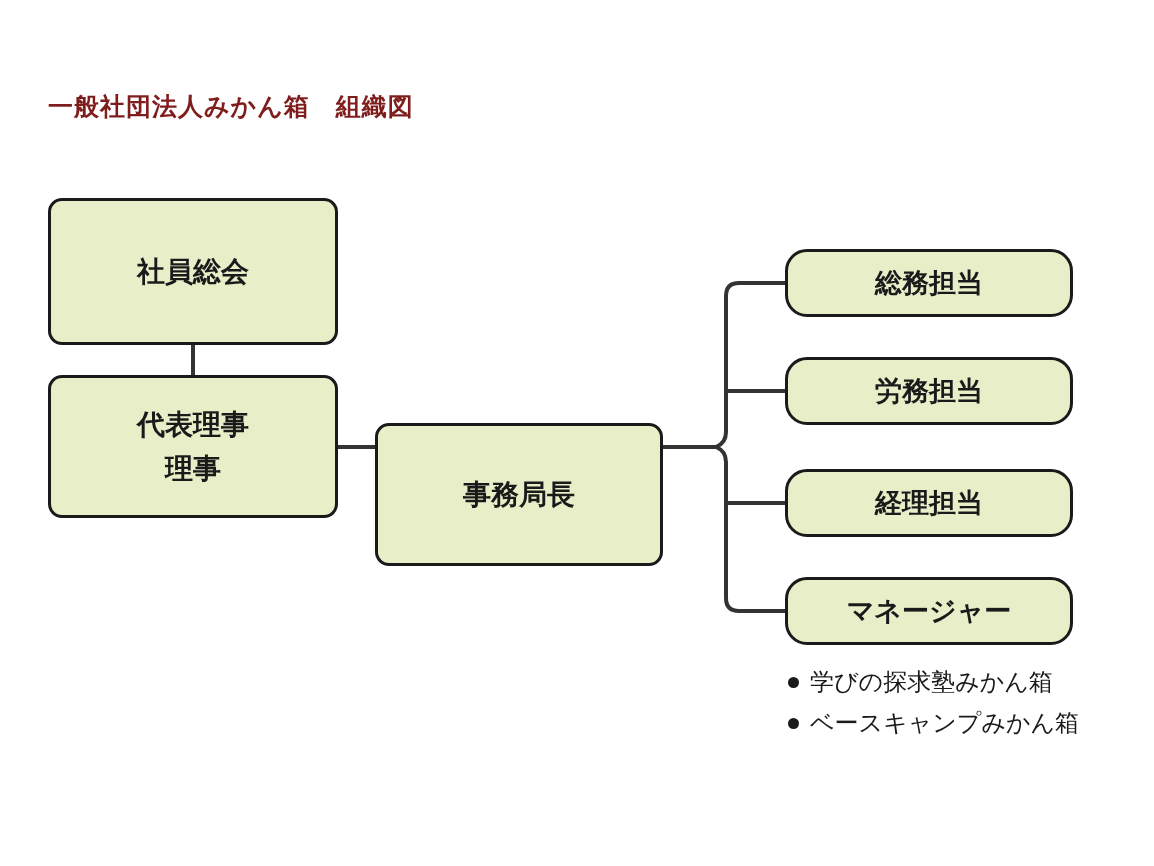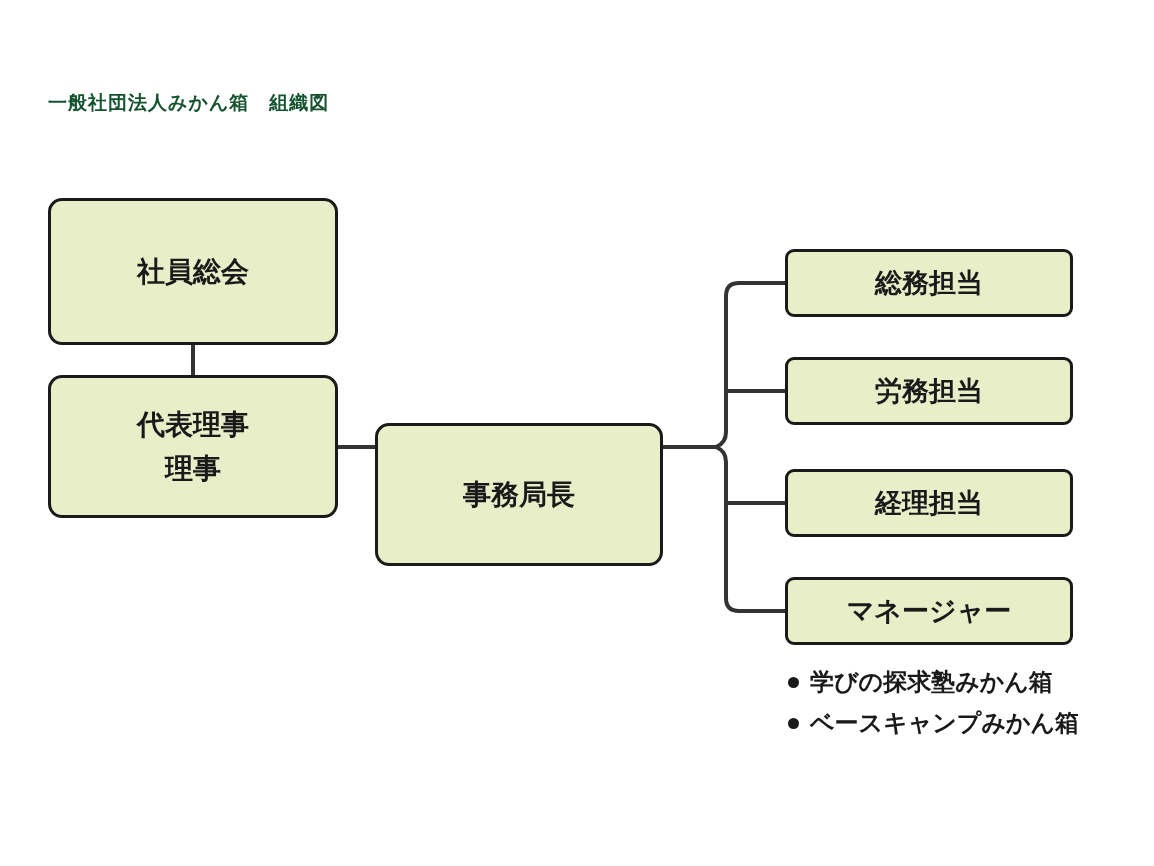--- a/index.html
+++ b/index.html
@@ -12,23 +12,23 @@
     position: relative;
     width: 1154px;
     height: 866px;
     background: #ffffff;
     overflow: hidden;
   }
   .page-title {
     position: absolute;
     left: 48px;
     top: 90px;
-    font-size: 19px;
+    font-size: 25px;
     font-weight: bold;
-    color: #14532d;
+    color: #7f1d1d;
     letter-spacing: 1px;
     white-space: pre;
   }
   .connector-svg {
     position: absolute;
     left: 0;
     top: 0;
     width: 1154px;
     height: 866px;
   }
@@ -52,38 +52,38 @@
   }
   .node-large {
     width: 290px;
     height: 147px;
     border-radius: 14px;
     font-size: 28px;
   }
   .node-small {
     width: 288px;
     height: 68px;
-    border-radius: 9px;
+    border-radius: 22px;
     font-size: 27px;
   }
   .node-multiline {
     line-height: 1.55;
   }
   .note-list {
     position: absolute;
     left: 788px;
     top: 666px;
   }
   .note-item {
     display: flex;
     align-items: center;
     margin-bottom: 9px;
     color: #1a1a1a;
     font-size: 24px;
-    font-weight: bold;
+    font-weight: normal;
     white-space: nowrap;
   }
   .bullet-dot {
     display: inline-block;
     width: 11px;
     height: 11px;
     border-radius: 50%;
     background: #1a1a1a;
     margin-right: 11px;
     flex: 0 0 auto;

